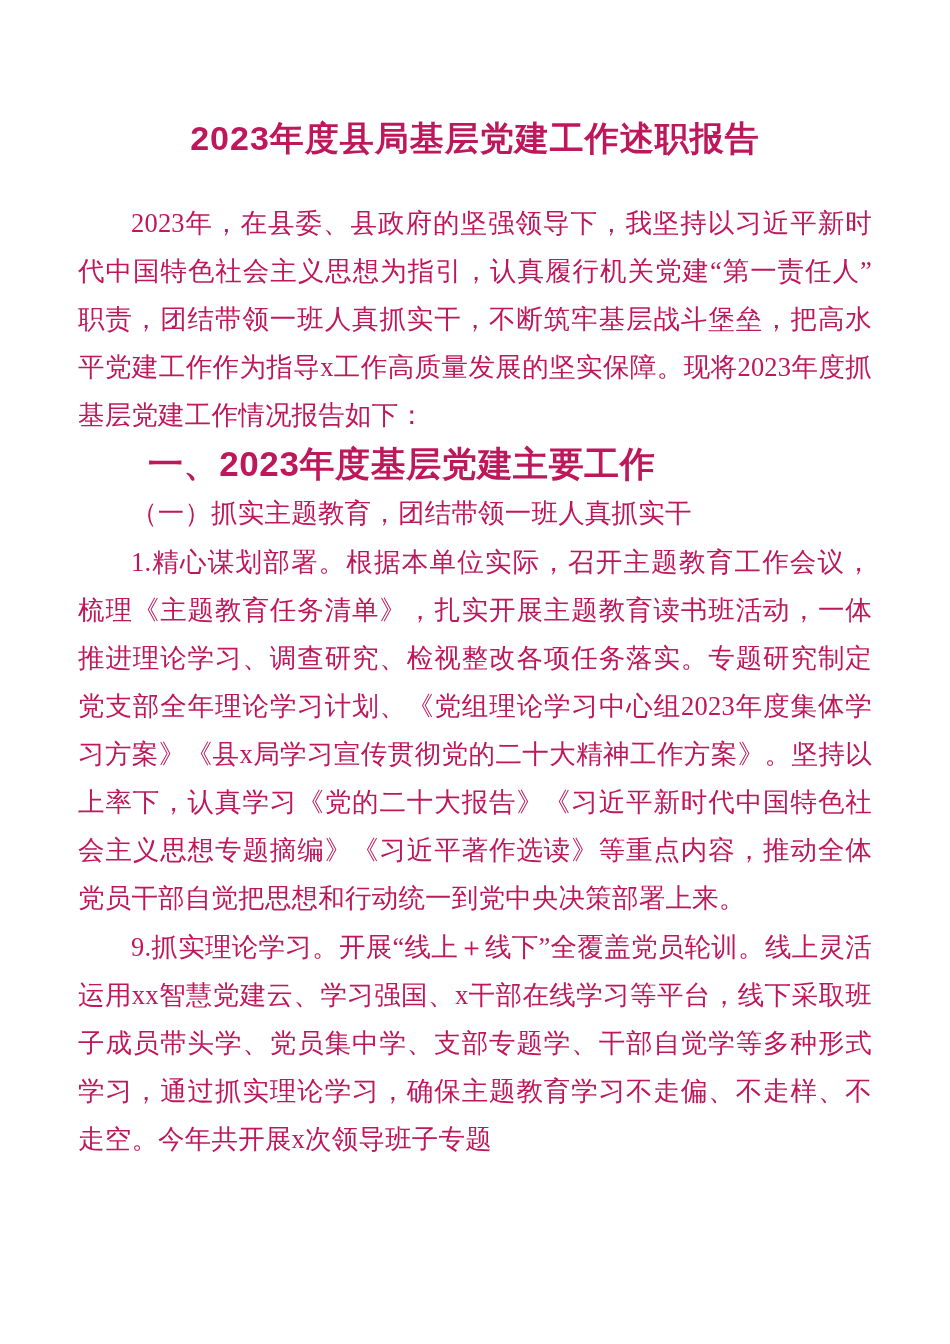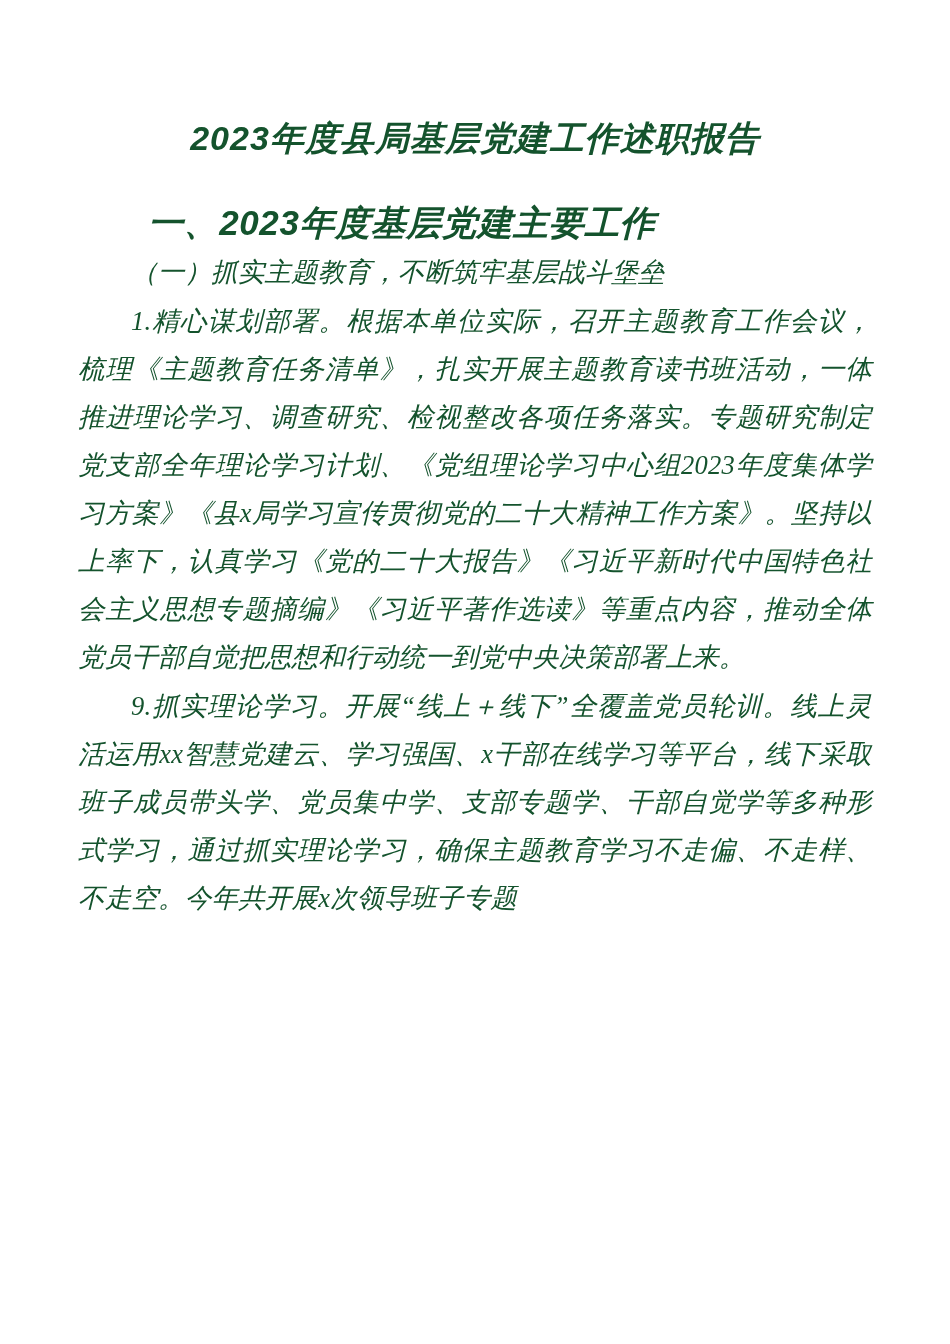--- a/index.html
+++ b/index.html
@@ -7,24 +7,23 @@
     padding: 0;
     background: #ffffff;
   }
   .page {
     width: 950px;
     height: 1344px;
     background: #ffffff;
     box-sizing: border-box;
     padding: 118px 78px 0 78px;
     font-family: "Liberation Serif", "DejaVu Serif", serif;
-    color: #14532d;
+    color: #be185d;
     overflow: hidden;
     position: relative;
-    font-style: italic;
   }
   .doc-title {
     font-family: "Liberation Sans", "DejaVu Sans", sans-serif;
     font-weight: bold;
     font-size: 34px;
     line-height: 1.2;
     text-align: center;
     letter-spacing: 1px;
     margin: 0 0 40px 0;
   }
@@ -50,22 +49,23 @@
     font-size: 26.5px;
   }
 </style>
 </head>
 <body>
 
 <div class="page">
 
   <h1 class="doc-title">2023年度县局基层党建工作述职报告</h1>
 
+  <p class="body-text">2023年，在县委、县政府的坚强领导下，我坚持以习近平新时代中国特色社会主义思想为指引，认真履行机关党建“第一责任人”职责，团结带领一班人真抓实干，不断筑牢基层战斗堡垒，把高水平党建工作作为指导x工作高质量发展的坚实保障。现将2023年度抓基层党建工作情况报告如下：</p>
 
   <p class="heading-1">一、2023年度基层党建主要工作</p>
 
-  <p class="heading-2">（一）抓实主题教育，不断筑牢基层战斗堡垒</p>
+  <p class="heading-2">（一）抓实主题教育，团结带领一班人真抓实干</p>
 
   <p class="body-text">1.精心谋划部署。根据本单位实际，召开主题教育工作会议，梳理《主题教育任务清单》，扎实开展主题教育读书班活动，一体推进理论学习、调查研究、检视整改各项任务落实。专题研究制定党支部全年理论学习计划、《党组理论学习中心组2023年度集体学习方案》《县x局学习宣传贯彻党的二十大精神工作方案》。坚持以上率下，认真学习《党的二十大报告》《习近平新时代中国特色社会主义思想专题摘编》《习近平著作选读》等重点内容，推动全体党员干部自觉把思想和行动统一到党中央决策部署上来。</p>
 
   <p class="body-text">9.抓实理论学习。开展“线上＋线下”全覆盖党员轮训。线上灵活运用xx智慧党建云、学习强国、x干部在线学习等平台，线下采取班子成员带头学、党员集中学、支部专题学、干部自觉学等多种形式学习，通过抓实理论学习，确保主题教育学习不走偏、不走样、不走空。今年共开展x次领导班子专题</p>
 
 </div>
 
 </body></html>

